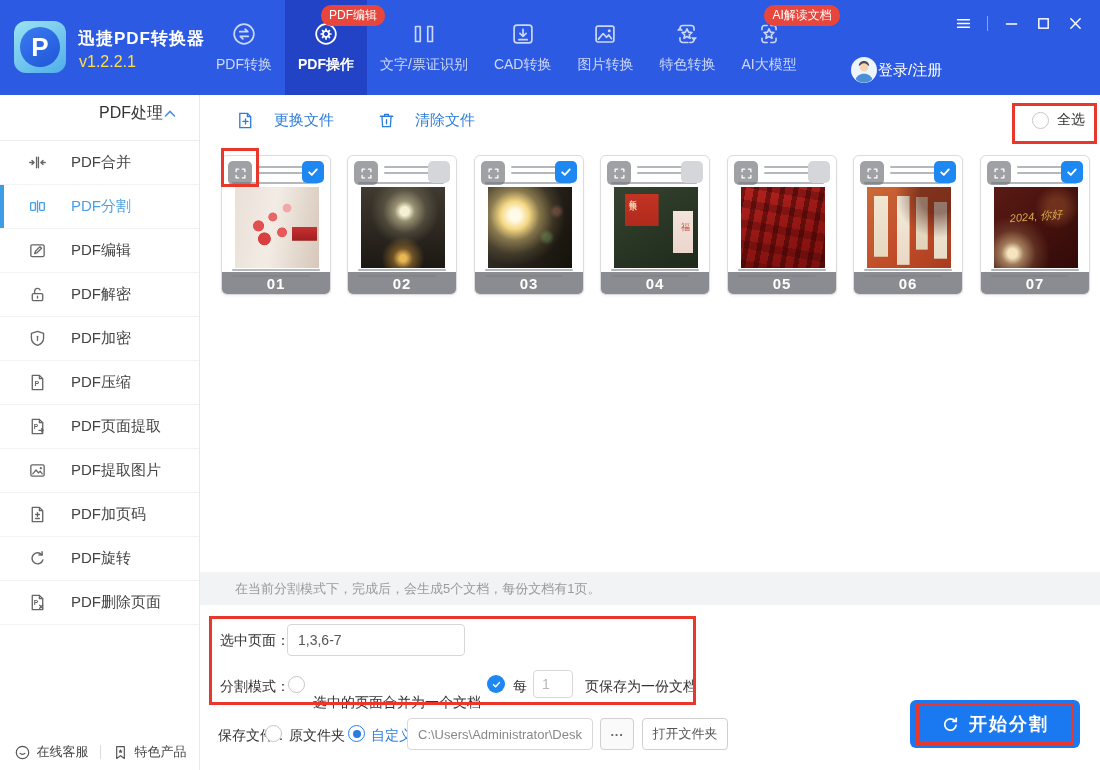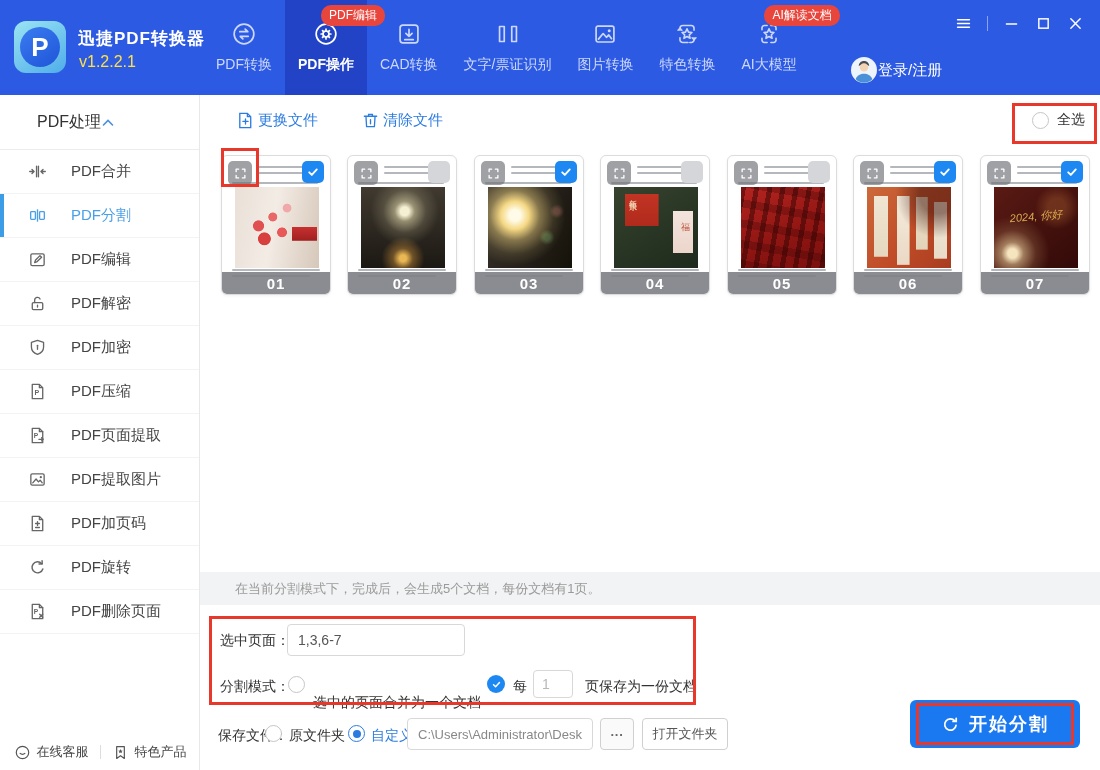--- a/index.html
+++ b/index.html
@@ -26,40 +26,40 @@
   .login{position:absolute;left:850px;top:56px;display:flex;align-items:center;gap:0;cursor:pointer;}
   .avatar svg{width:28px;height:28px;display:block;}
   .login-label{color:#fff;font-size:15px;}
   .win-controls{position:absolute;right:16px;top:15px;display:flex;align-items:center;gap:15px;}
   .win-controls span{display:inline-flex;cursor:pointer;}
   .win-controls svg{width:17px;height:17px;display:block;}
   .wc-sep{width:1px;height:15px;background:rgba(255,255,255,0.45);}
 
   
   .sidebar{position:absolute;left:0;top:95px;width:200px;height:675px;background:#fff;border-right:1px solid #e8e8e8;}
-  .side-header{height:46px;display:flex;align-items:center;justify-content:flex-start;
-               padding:0 22px 8px 37px;border-bottom:1px solid #ececec;cursor:pointer;margin-top:9px;}
+  .side-header{height:46px;display:flex;align-items:center;justify-content:flex-end;
+               padding:0 22px 8px 37px;border-bottom:1px solid #ececec;cursor:pointer;}
   .side-title{font-size:16px;color:#333;}
   .chev svg{width:14px;height:14px;display:block;}
   .side-item{position:relative;height:44px;display:flex;align-items:center;padding-left:28px;gap:24px;
              border-bottom:1px solid #f3f3f3;cursor:pointer;font-size:15px;color:#444;}
   .side-item .s-icon{width:19px;height:19px;color:#666;}
   .side-item .s-icon svg{width:19px;height:19px;display:block;}
   .side-item.active{color:#4aa0e8;}
   .side-item.active .s-icon{color:#4aa0e8;}
   .side-item.active::before{content:'';position:absolute;left:0;top:0;bottom:0;width:4px;background:#3d9ce6;}
   .side-footer{position:absolute;bottom:9px;left:0;width:200px;display:flex;align-items:center;justify-content:center;font-size:13px;color:#444;}
   .foot-item{display:flex;align-items:center;gap:6px;padding:0 11px;cursor:pointer;}
   .foot-item .f-icon{width:17px;height:17px;color:#555;}
   .foot-item .f-icon svg{width:17px;height:17px;display:block;}
   .foot-sep{width:1px;height:14px;background:#ddd;}
 
   
   .toolbar{position:absolute;left:200px;top:95px;width:900px;height:50px;background:#fff;display:flex;align-items:center;}
-  .tool-btn{display:flex;align-items:center;gap:3px;color:#2b7ce0;font-size:15px;cursor:pointer;}
+  .tool-btn{display:flex;align-items:center;gap:19px;color:#2b7ce0;font-size:15px;cursor:pointer;}
   .tool-btn .t-icon{width:19px;height:19px;}
   .tool-btn .t-icon svg{width:19px;height:19px;display:block;}
   .tb1{margin-left:36px;} .tb2{margin-left:43px;}
   .select-all{position:absolute;left:1032px;top:111px;display:flex;align-items:center;gap:8px;font-size:14px;color:#333;cursor:pointer;}
 
   
   .radio{width:17px;height:17px;border-radius:50%;border:1px solid #c4c6c8;background:#fff;cursor:pointer;flex:0 0 auto;}
   .radio-dot{position:relative;width:17px;height:17px;border-radius:50%;border:1px solid #2b7ce0;background:#fff;cursor:pointer;}
   .radio-dot::after{content:'';position:absolute;left:3.5px;top:3.5px;width:8px;height:8px;border-radius:50%;background:#2b7ce0;}
   .radio-check{width:18px;height:18px;border-radius:50%;background:#1e88f2;display:flex;align-items:center;justify-content:center;cursor:pointer;}
@@ -175,35 +175,35 @@
               <circle cx="16" cy="16" r="10.5"></circle>
               <circle cx="16" cy="16" r="3.2"></circle>
               <path d="M16 10.8v2M16 19.2v2M10.8 16h2M19.2 16h2M12.3 12.3l1.4 1.4M18.3 18.3l1.4 1.4M19.7 12.3l-1.4 1.4M13.7 18.3l-1.4 1.4"></path>
             </svg>
           </span>
           <span class="tab-label">PDF操作</span>
           <span class="badge">PDF编辑</span>
         </div>
         <div class="tab">
           <span class="tab-icon">
+            <svg viewBox="0 0 32 32" fill="none" stroke="currentColor" stroke-width="1.8" stroke-linejoin="round">
+              <path d="M7 24V8h5v16zM20 24V8h5v16z"></path>
+              <path d="M12 11h8M12 21h8" opacity="0"></path>
+            </svg>
+          </span>
+          <span class="tab-label">文字/票证识别</span>
+        </div>
+        <div class="tab">
+          <span class="tab-icon">
             <svg viewBox="0 0 32 32" fill="none" stroke="currentColor" stroke-width="1.8" stroke-linecap="round" stroke-linejoin="round">
               <rect x="6.5" y="6.5" width="19" height="19" rx="3"></rect>
               <path d="M16 11v7.5M12.7 15.3l3.3 3.3 3.3-3.3M11.5 22h9"></path>
             </svg>
           </span>
           <span class="tab-label">CAD转换</span>
-        </div>
-        <div class="tab">
-          <span class="tab-icon">
-            <svg viewBox="0 0 32 32" fill="none" stroke="currentColor" stroke-width="1.8" stroke-linejoin="round">
-              <path d="M7 24V8h5v16zM20 24V8h5v16z"></path>
-              <path d="M12 11h8M12 21h8" opacity="0"></path>
-            </svg>
-          </span>
-          <span class="tab-label">文字/票证识别</span>
         </div>
         <div class="tab">
           <span class="tab-icon">
             <svg viewBox="0 0 32 32" fill="none" stroke="currentColor" stroke-width="1.8" stroke-linecap="round" stroke-linejoin="round">
               <rect x="6.5" y="7.5" width="19" height="17" rx="2"></rect>
               <circle cx="20.5" cy="12.5" r="1.6" fill="currentColor" stroke="none"></circle>
               <path d="M9 21.5l5-6 3.5 4 2.5-2.5 3 4"></path>
             </svg>
           </span>
           <span class="tab-label">图片转换</span>

